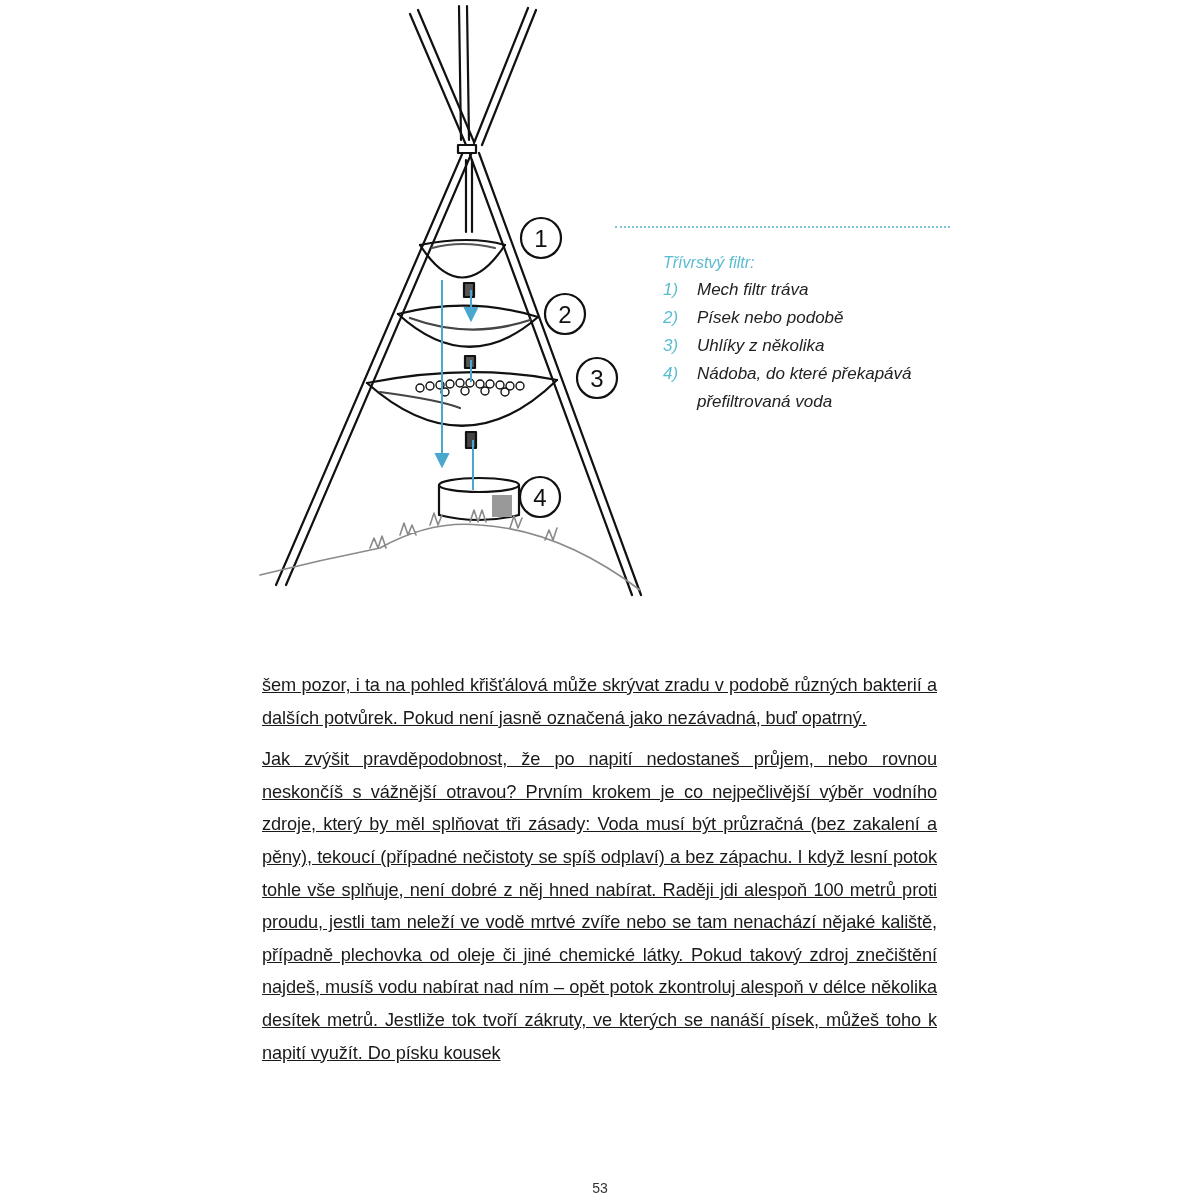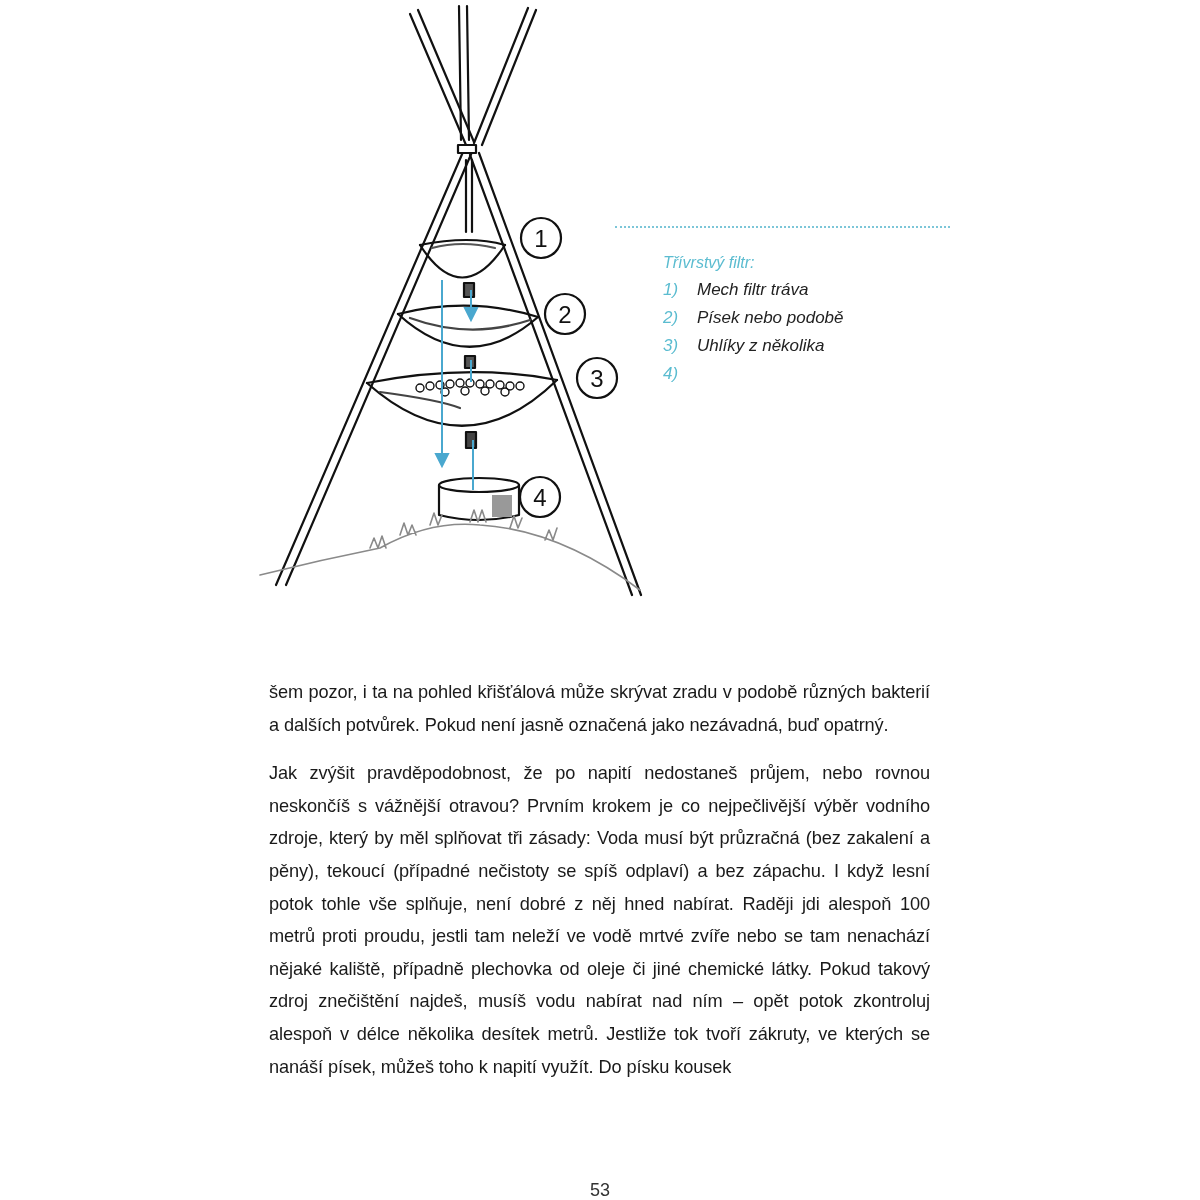--- a/index.html
+++ b/index.html
@@ -7,22 +7,22 @@
          font-family:"Liberation Sans", "DejaVu Sans", sans-serif; color:#1a1a1a; }
   .illustration { position:absolute; left:0; top:0; width:1200px; height:620px; }
   .legend { position:absolute; left:615px; top:226px; width:335px; }
   .legend-divider { border-top:2px dotted #7cc6d8; height:0; margin-bottom:10px; }
   .legend-title { font-style:italic; color:#5bbcd0; font-size:16px; margin-left:48px; margin-bottom:4px;margin-top:26px; }
   .legend-list { list-style:none; margin:0; padding:0; }
   .legend-item { display:flex; font-style:italic; font-size:17px; line-height:28px; }
   .legend-num { color:#5bbcd0; width:34px; margin-left:48px; flex:none; }
   .legend-text { color:#222; }
   .body-text { position:absolute; left:253px; top:660px; width:693px; }
-  .para { margin:16px; font-size:18.2px; line-height:32.6px; text-align:justify; text-align-last:left; letter-spacing:-0.1px; }
-  .page-number { position:absolute; left:0; width:1200px; top:1180px; text-align:center; font-size:18px; color:#333; }
+  .para { margin:9px; font-size:18.2px; line-height:32.6px; text-align:justify; text-align-last:left; letter-spacing:-0.1px;text-decoration:underline; }
+  .page-number { position:absolute; left:0; width:1200px; top:1180px; text-align:center; font-size:14px; color:#333; }
 </style>
 </head>
 <body>
 
 <svg class="illustration" viewBox="0 0 1200 620" xmlns="http://www.w3.org/2000/svg">
   <g fill="none" stroke="#111" stroke-width="2.2" stroke-linecap="round" stroke-linejoin="round">
 
     <g>
       <line x1="410" y1="14" x2="466" y2="145"></line>
       <line x1="418" y1="10" x2="474" y2="142"></line>
@@ -130,20 +130,21 @@
     <li class="legend-item">
       <span class="legend-num">2)</span>
       <span class="legend-text">Písek nebo podobě</span>
     </li>
     <li class="legend-item">
       <span class="legend-num">3)</span>
       <span class="legend-text">Uhlíky z několika</span>
     </li>
     <li class="legend-item">
       <span class="legend-num">4)</span>
+      <span class="legend-text">Nádoba, do které překapává přefiltrovaná voda</span>
     </li>
   </ul>
 </div>
 
 <div class="body-text">
   <p class="para">šem pozor, i ta na pohled křišťálová může skrývat zradu v podobě různých bakterií a dalších potvůrek. Pokud není jasně označená jako nezávadná, buď opatrný.</p>
   <p class="para">Jak zvýšit pravděpodobnost, že po napití nedostaneš průjem, nebo rovnou neskončíš s vážnější otravou? Prvním krokem je co nejpečlivější výběr vodního zdroje, který by měl splňovat tři zásady: Voda musí být průzračná (bez zakalení a pěny), tekoucí (případné nečistoty se spíš odplaví) a bez zápachu. I když lesní potok tohle vše splňuje, není dobré z něj hned nabírat. Raději jdi alespoň 100 metrů proti proudu, jestli tam neleží ve vodě mrtvé zvíře nebo se tam nenachází nějaké kaliště, případně plechovka od oleje či jiné chemické látky. Pokud takový zdroj znečištění najdeš, musíš vodu nabírat nad ním – opět potok zkontroluj alespoň v délce několika desítek metrů. Jestliže tok tvoří zákruty, ve kterých se nanáší písek, můžeš toho k napití využít. Do písku kousek</p>
 </div>
 
 <div class="page-number">53</div>

